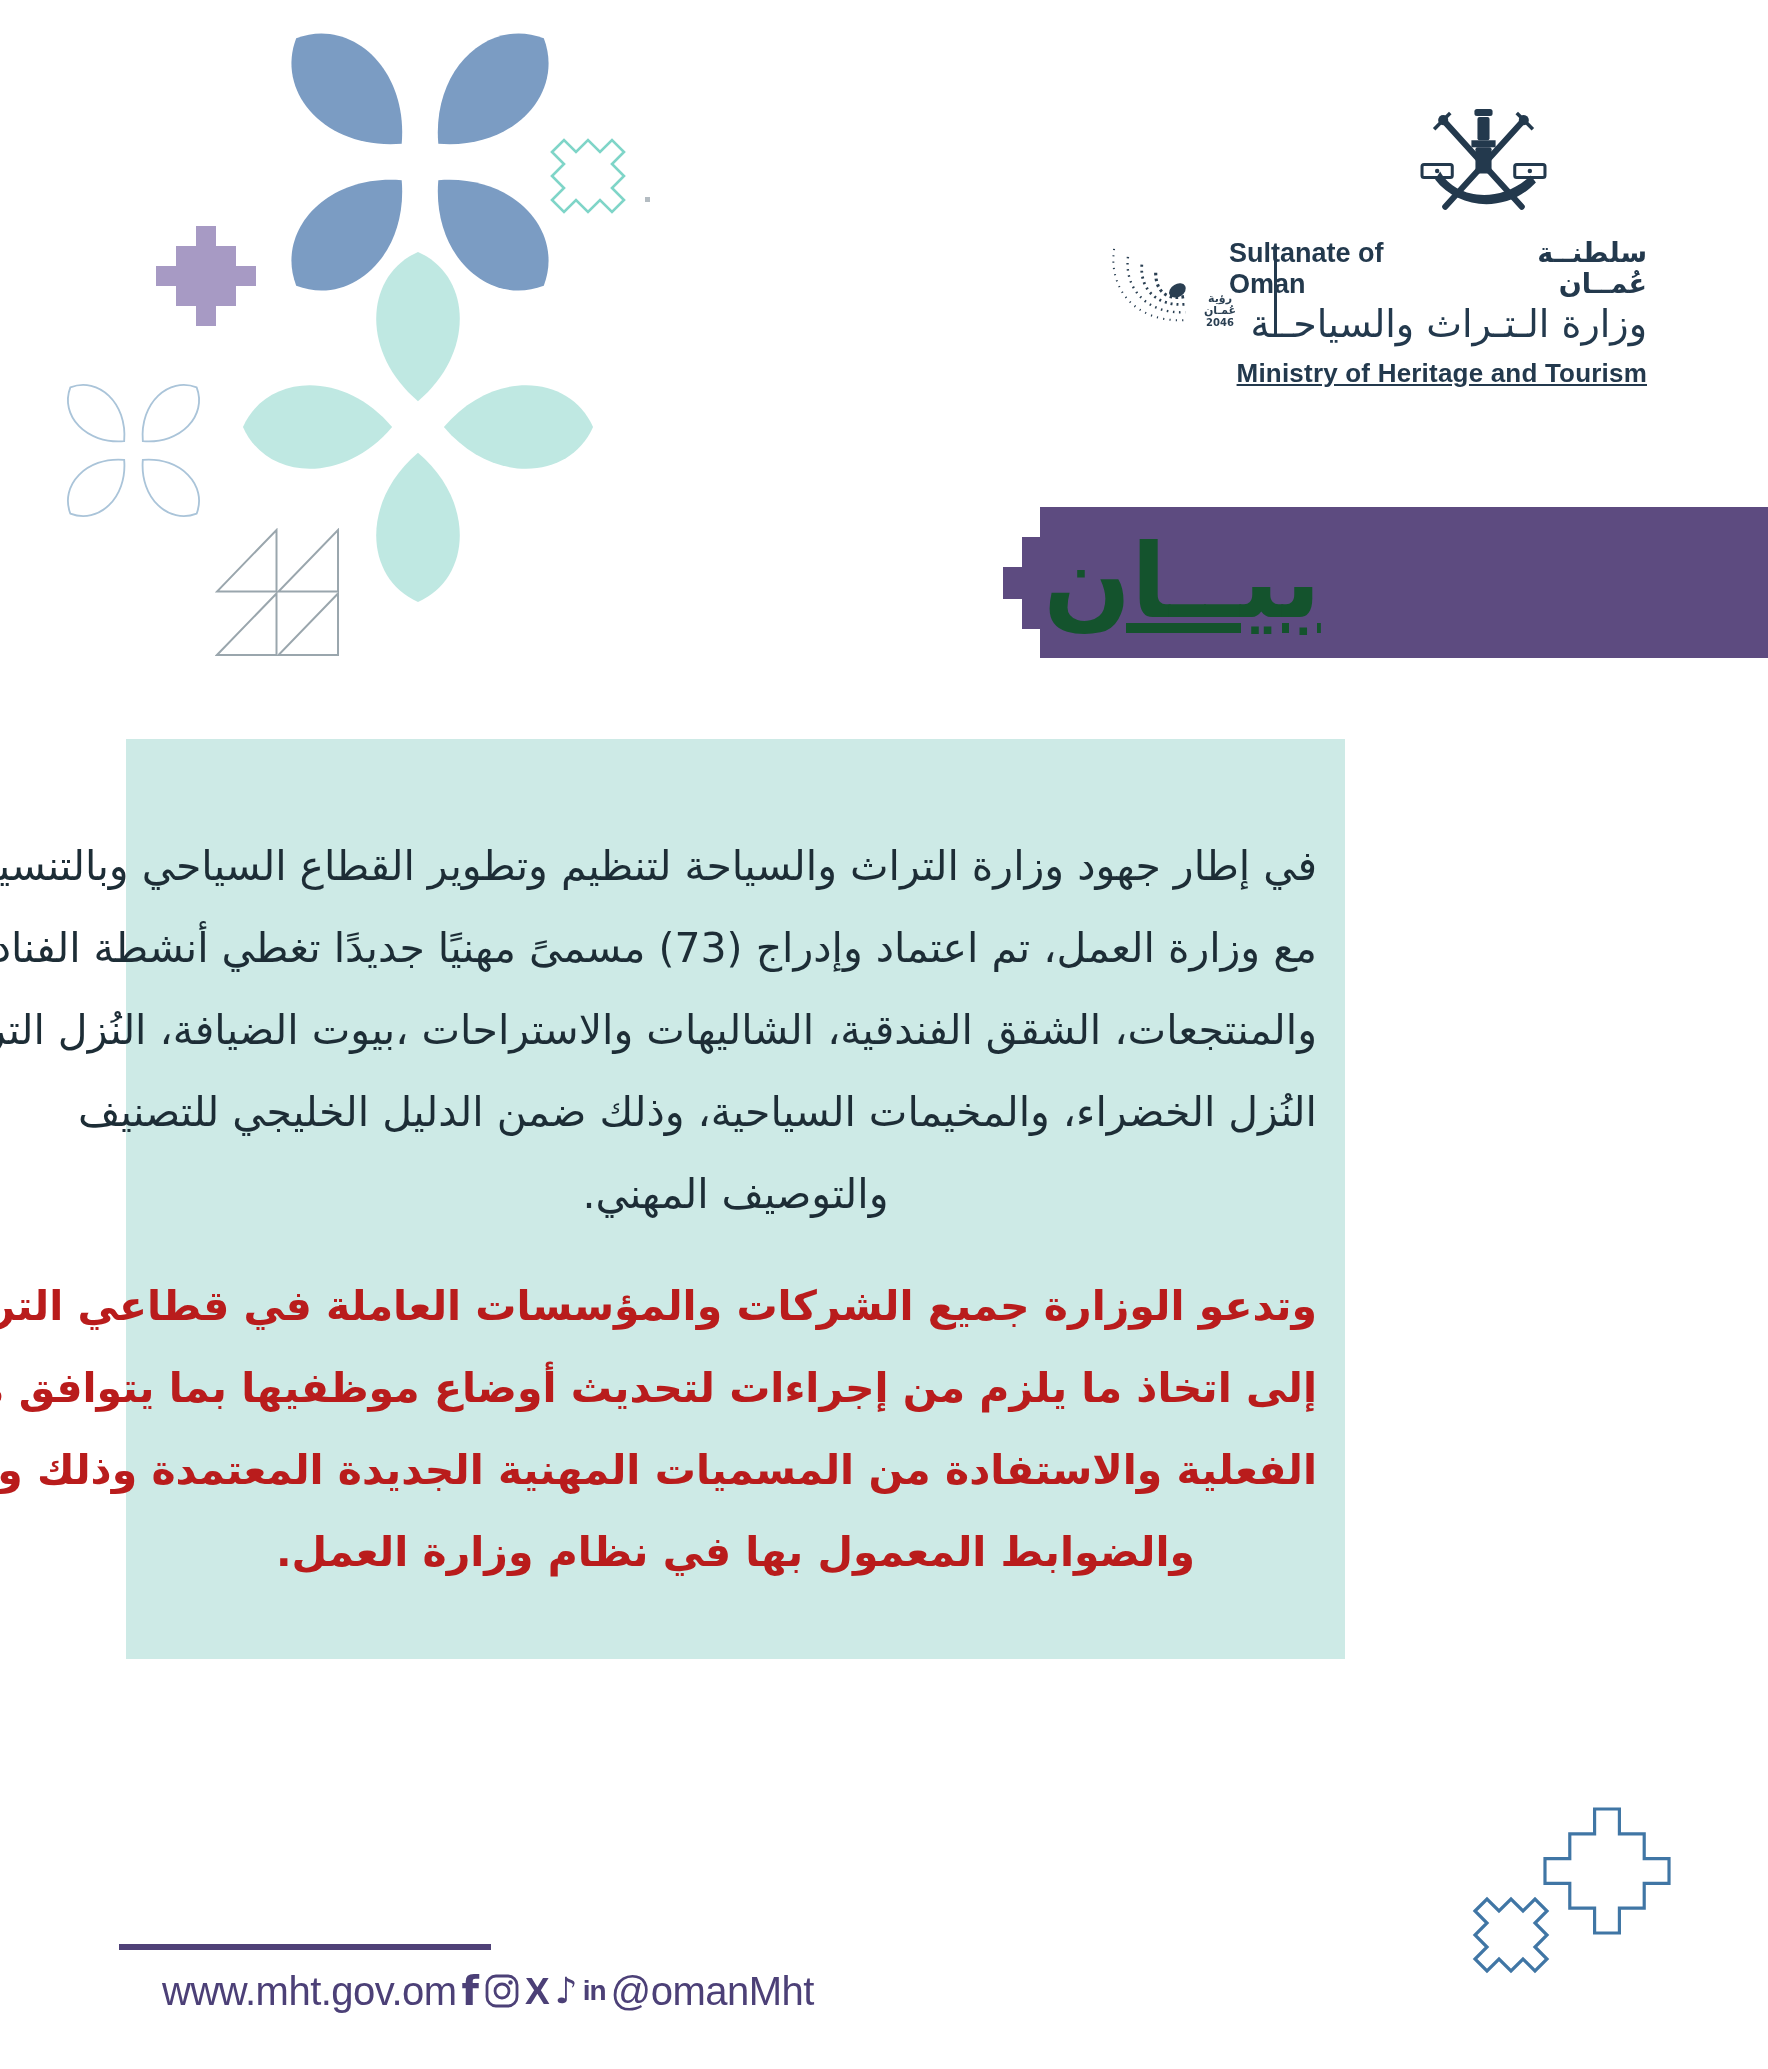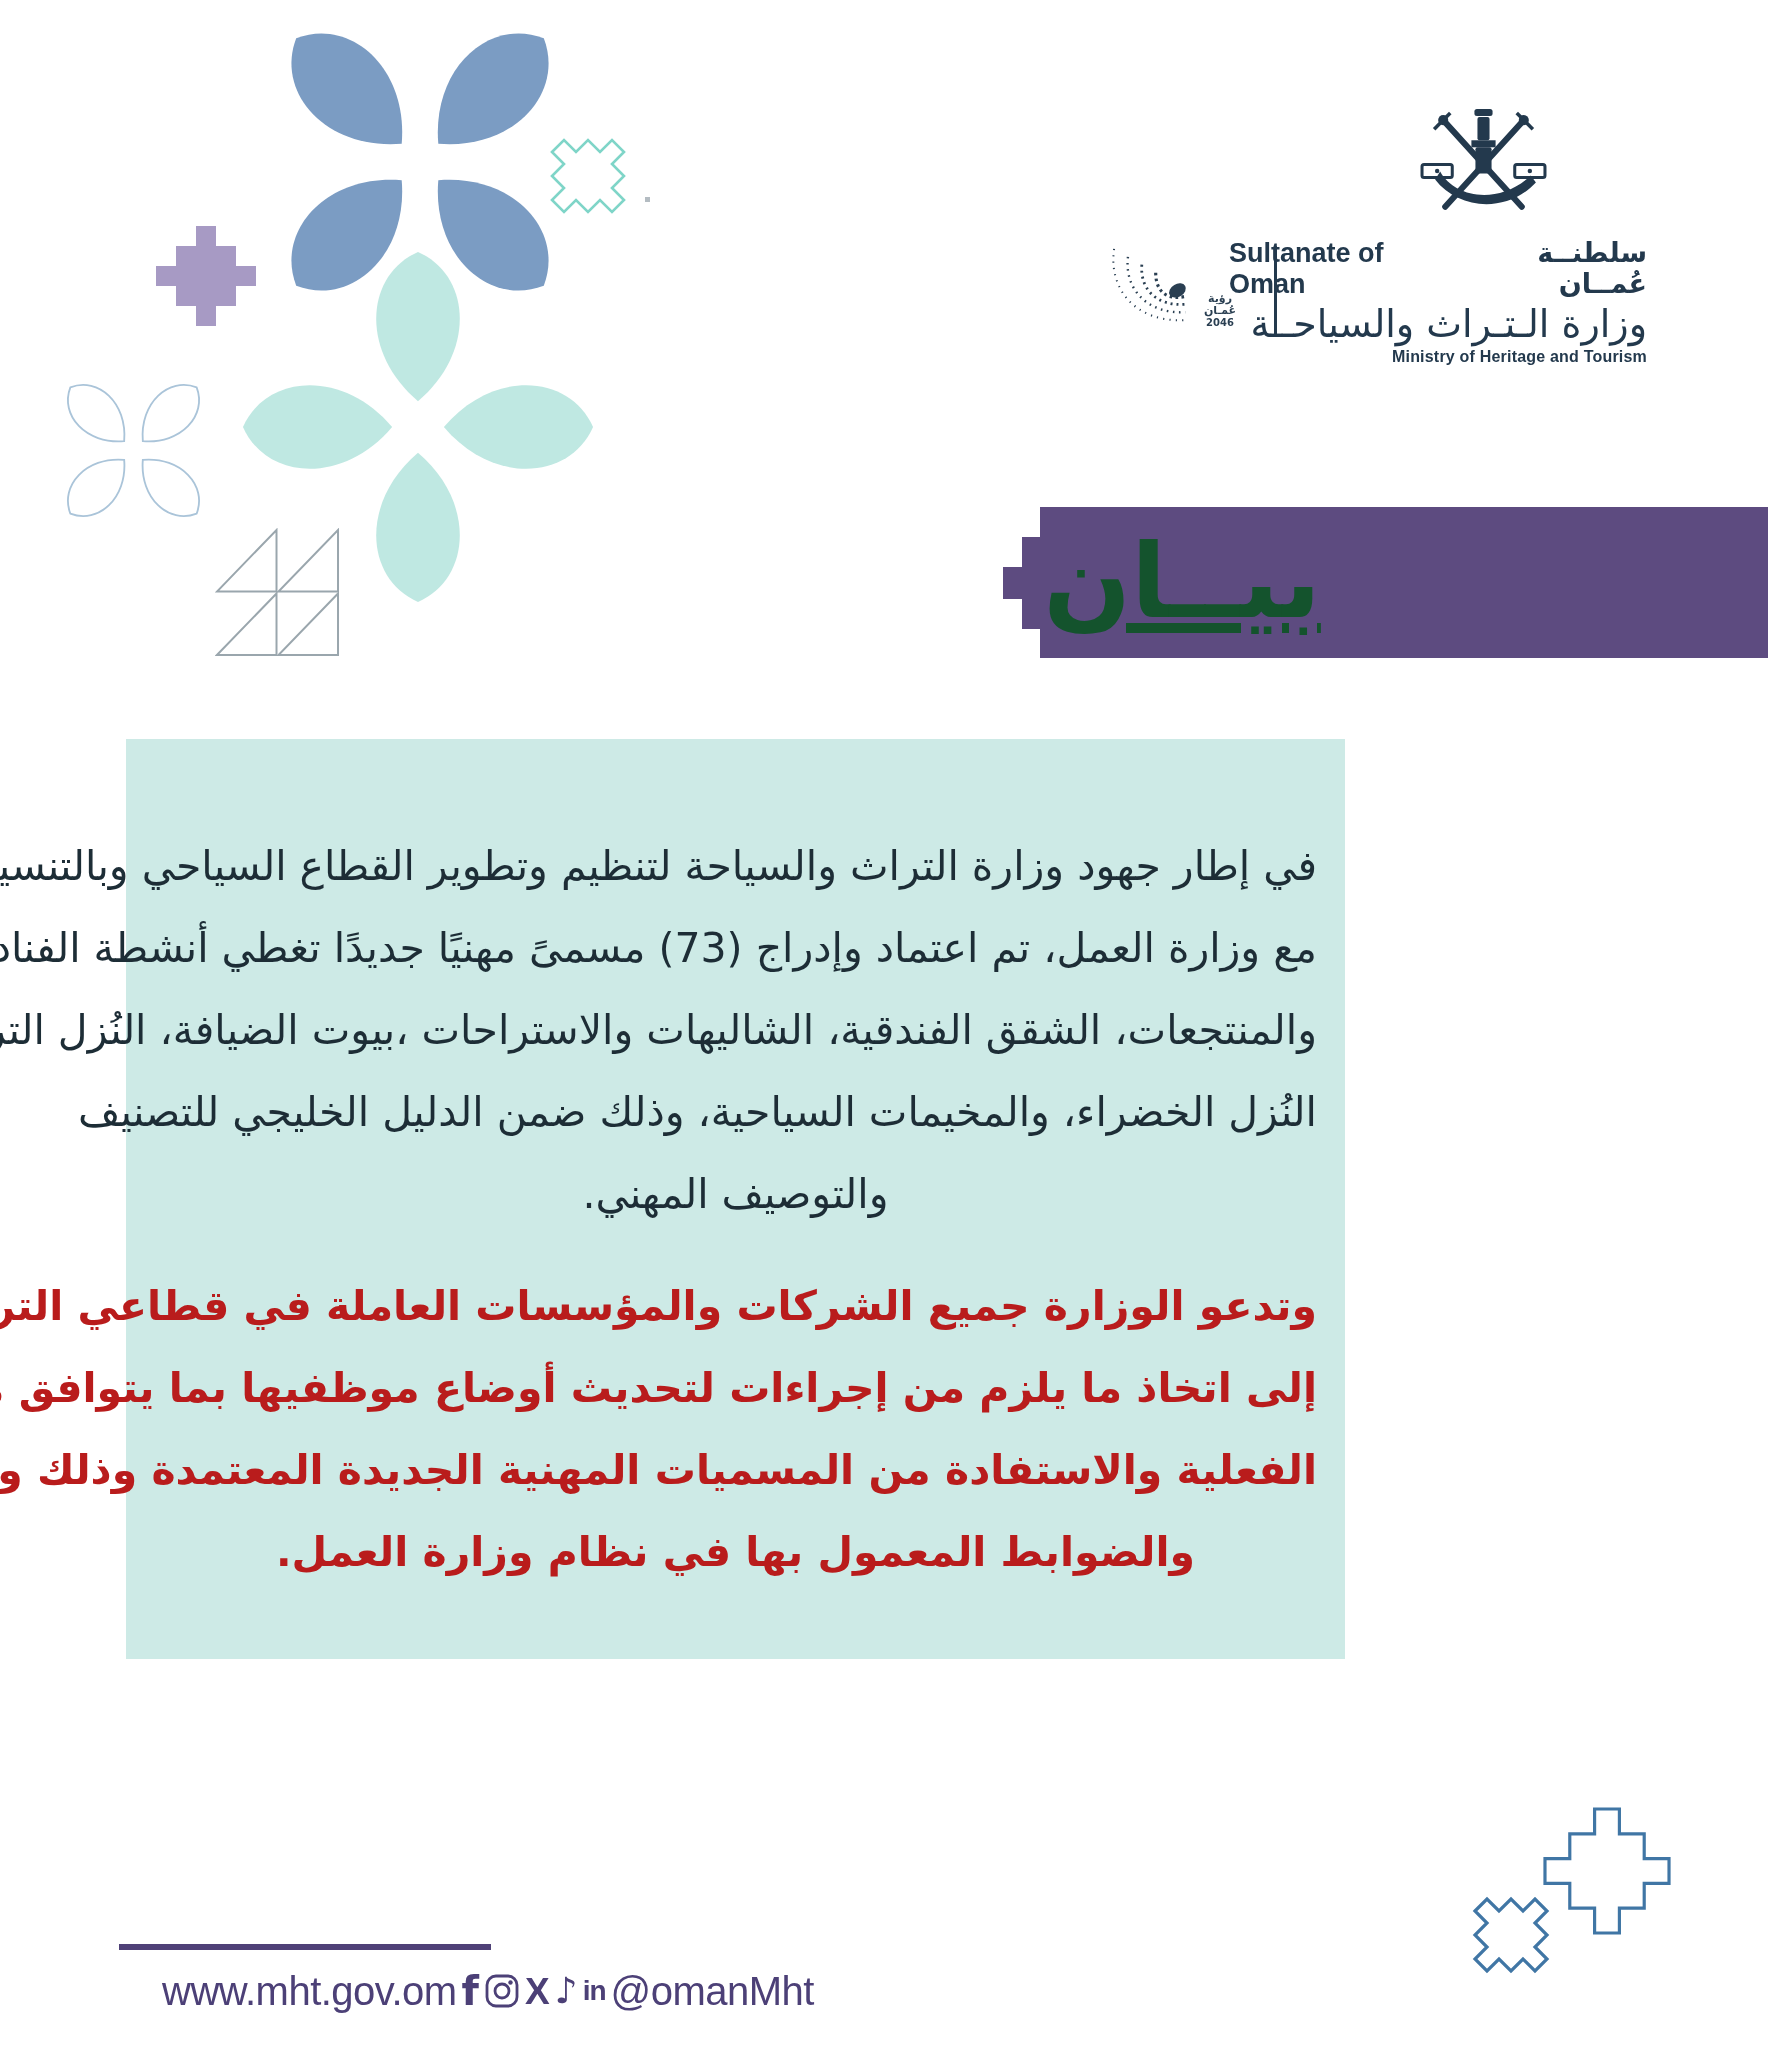--- a/index.html
+++ b/index.html
@@ -9,21 +9,21 @@
     font-family:"DejaVu Sans", sans-serif;
   }
   .abs { position:absolute; }
 
   
   .logo-block { top:237px; right:121px; width:418px; display:flex; flex-direction:column; align-items:flex-end; color:#23394d; }
   .logo-line1 { display:flex; align-items:baseline; gap:14px; direction:ltr; }
   .logo-sultanate-en { font-family:"Liberation Sans", sans-serif; font-size:27px; font-weight:600; }
   .logo-sultanate-ar { font-size:27px; font-weight:bold; direction:rtl; }
   .logo-ministry-ar  { font-size:38px; font-weight:normal; direction:rtl; margin-top:2px; }
-  .logo-ministry-en  { font-family:"Liberation Sans", sans-serif; font-size:16px; font-weight:600; margin-top:2px; letter-spacing:0.2px; }
+  .logo-ministry-en  { font-family:"Liberation Sans", sans-serif; font-size:26px; font-weight:600; margin-top:12px; letter-spacing:0.2px;text-decoration:underline; }
   .logo-divider { top:246px; left:1274px; width:3px; height:90px; background:#23394d; }
   .vision-logo { top:235px; left:1106px; width:139px; height:101px; }
   .vision-text { position:absolute; left:88px; top:58px; width:52px; text-align:center; color:#2a3f52; font-size:11px; font-weight:bold; line-height:12px; direction:rtl; }
   .vision-year { font-size:10px; font-weight:bold; letter-spacing:1px; direction:ltr; }
 
   
   .banner-main  { left:1040px; top:507px; width:728px; height:151px; background:#5d4b80; }
   .banner-step-a{ left:1022px; top:537px; width:18px;  height:92px;  background:#5d4b80; }
   .banner-step-b{ left:1003px; top:567px; width:19px;  height:32px;  background:#5d4b80; }
   .banner-title { left:1003px; top:503px; width:358px; height:155px;

